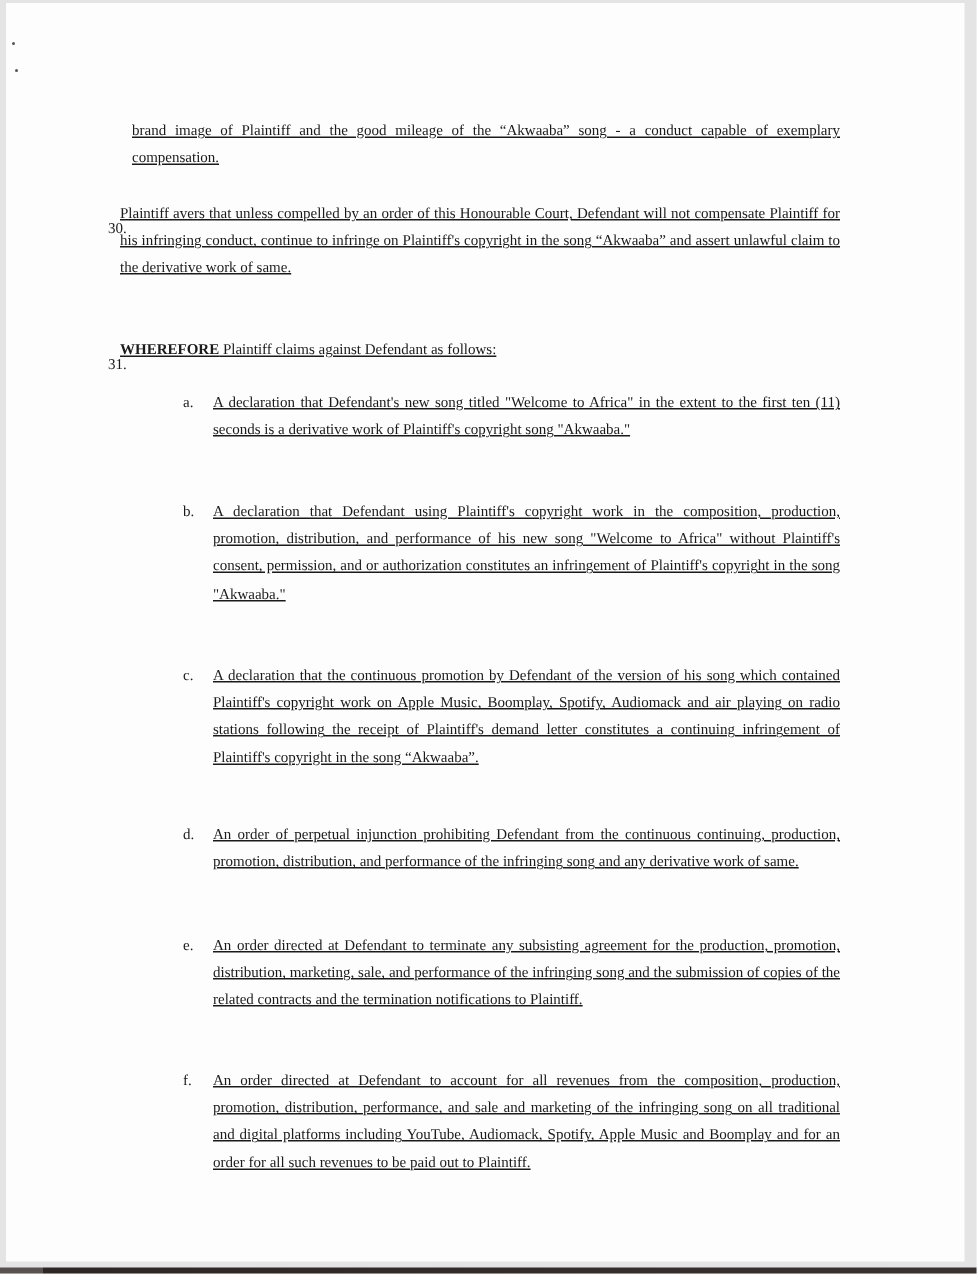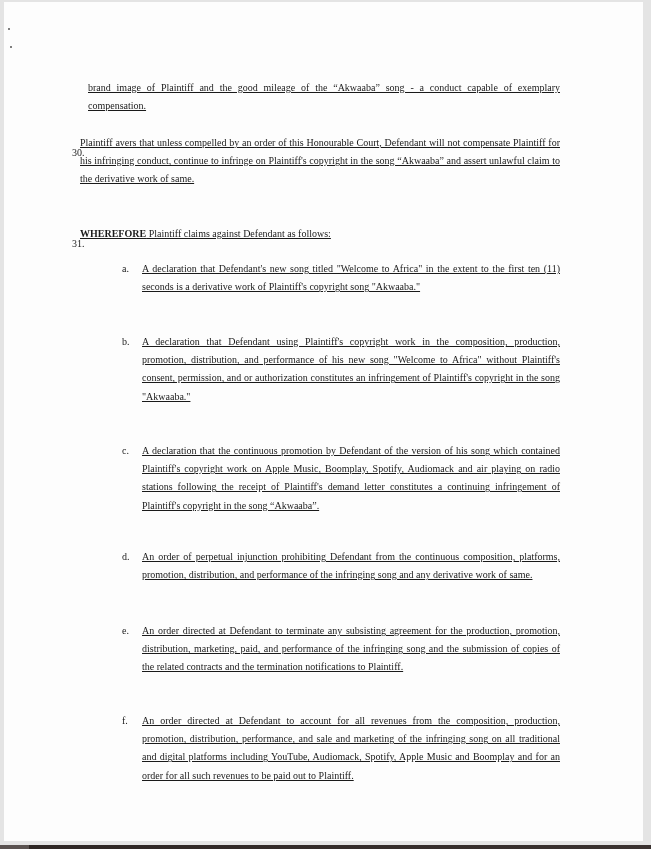--- a/index.html
+++ b/index.html
@@ -111,26 +111,26 @@
     <p class="body">A declaration that Defendant using Plaintiff's copyright work in the composition, production, promotion, distribution, and performance of his new song "Welcome to Africa" without Plaintiff's consent, permission, and or authorization constitutes an infringement of Plaintiff's copyright in the song "Akwaaba."</p>
   </div>
 
   <div class="text claim" style="top:440px;">
     <span class="letter">c.</span>
     <p class="body">A declaration that the continuous promotion by Defendant of the version of his song which contained Plaintiff's copyright work on Apple Music, Boomplay, Spotify, Audiomack and air playing on radio stations following the receipt of Plaintiff's demand letter constitutes a continuing infringement of Plaintiff's copyright in the song “Akwaaba”.</p>
   </div>
 
   <div class="text claim" style="top:546px;">
     <span class="letter">d.</span>
-    <p class="body">An order of perpetual injunction prohibiting Defendant from the continuous composition, platforms, promotion, distribution, and performance of the infringing song and any derivative work of same.</p>
+    <p class="body">An order of perpetual injunction prohibiting Defendant from the continuous continuing, production, promotion, distribution, and performance of the infringing song and any derivative work of same.</p>
   </div>
 
   <div class="text claim" style="top:620px;">
     <span class="letter">e.</span>
-    <p class="body">An order directed at Defendant to terminate any subsisting agreement for the production, promotion, distribution, marketing, paid, and performance of the infringing song and the submission of copies of the related contracts and the termination notifications to Plaintiff.</p>
+    <p class="body">An order directed at Defendant to terminate any subsisting agreement for the production, promotion, distribution, marketing, sale, and performance of the infringing song and the submission of copies of the related contracts and the termination notifications to Plaintiff.</p>
   </div>
 
   <div class="text claim" style="top:710px;">
     <span class="letter">f.</span>
     <p class="body">An order directed at Defendant to account for all revenues from the composition, production, promotion, distribution, performance, and sale and marketing of the infringing song on all traditional and digital platforms including YouTube, Audiomack, Spotify, Apple Music and Boomplay and for an order for all such revenues to be paid out to Plaintiff.</p>
   </div>
 </div>
 
 <div class="bottom-bar"></div>
 

